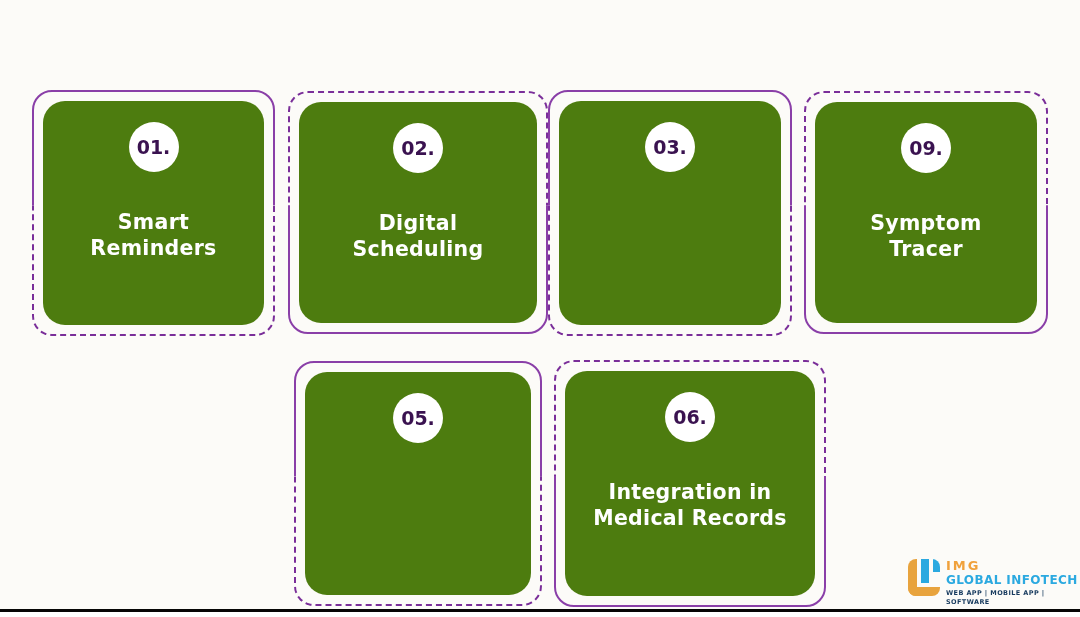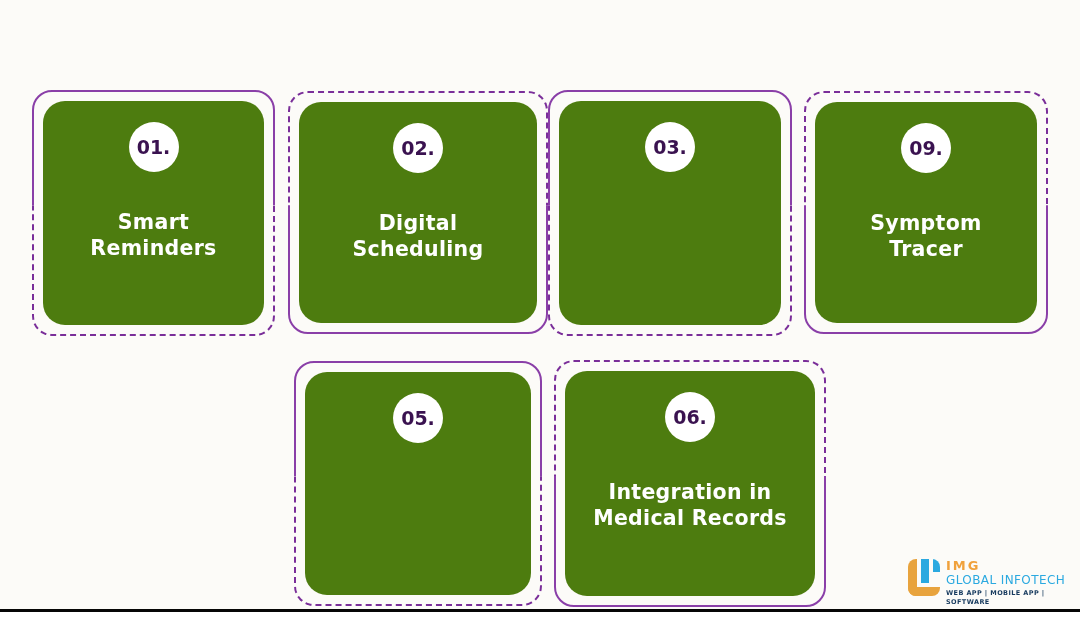--- a/index.html
+++ b/index.html
@@ -67,21 +67,21 @@
     position:relative;width:32px;height:37px;
     border-radius:8px;overflow:hidden;
     flex:0 0 auto;
   }
   .lm-left{position:absolute;left:0;top:0;width:9px;height:37px;background:#E8A33D;}
   .lm-bottom{position:absolute;left:0;bottom:0;width:32px;height:9px;background:#E8A33D;}
   .lm-mid{position:absolute;left:13px;top:0;width:8px;height:24px;background:#2BA9E0;}
   .lm-dot{position:absolute;left:25px;top:0;width:7px;height:13px;background:#2BA9E0;}
   .logo-text{margin-left:6px;display:flex;flex-direction:column;}
   .logo-brand{color:#F0A13C;font-size:13px;font-weight:bold;letter-spacing:2px;line-height:13px;}
-  .logo-name{color:#2BA9E0;font-size:12px;font-weight:normal;letter-spacing:.4px;line-height:14px;margin-top:1px;}
+  .logo-name{color:#2BA9E0;font-size:12px;font-weight:bold;letter-spacing:.4px;line-height:14px;margin-top:1px;}
   .logo-tagline{color:#173A5E;font-size:6.5px;font-weight:bold;letter-spacing:.4px;line-height:9px;margin-top:2px;}
 
   
   .bottom-line{position:absolute;left:0;top:609px;width:1080px;height:3px;background:#060606;}
   .bottom-white{position:absolute;left:0;top:612px;width:1080px;height:5px;background:#ffffff;}
 </style>
 </head>
 <body>
 
 <div class="stage">

